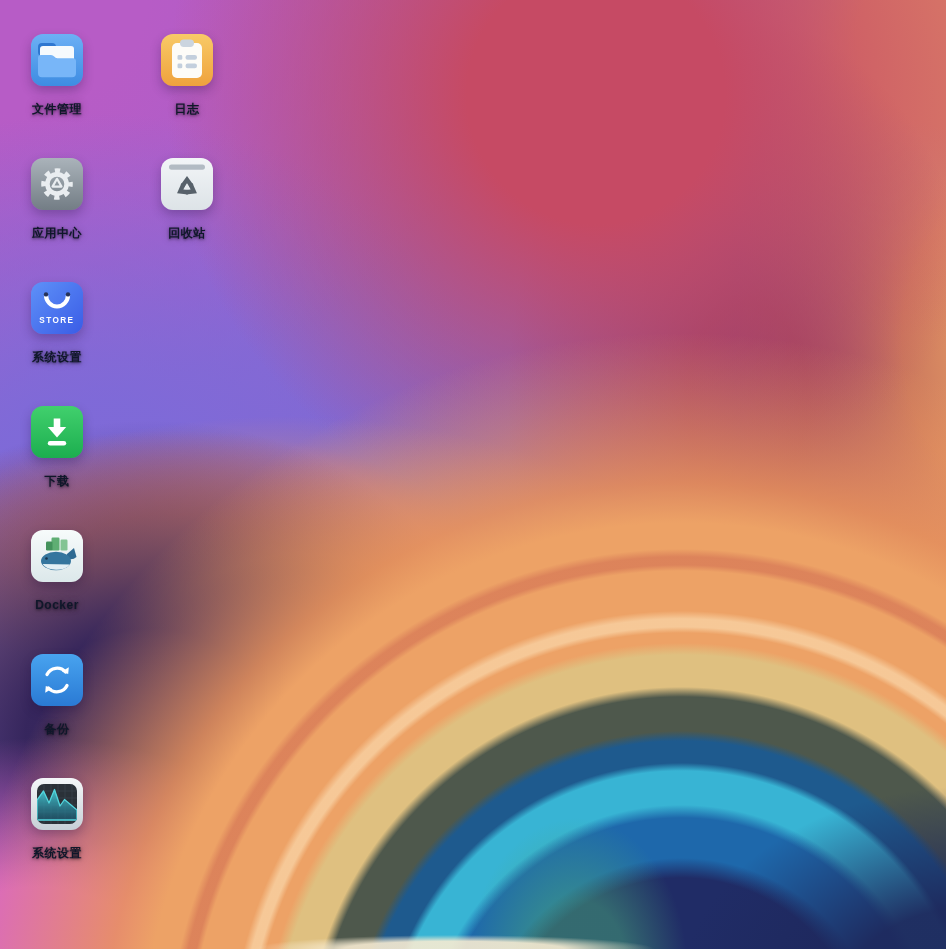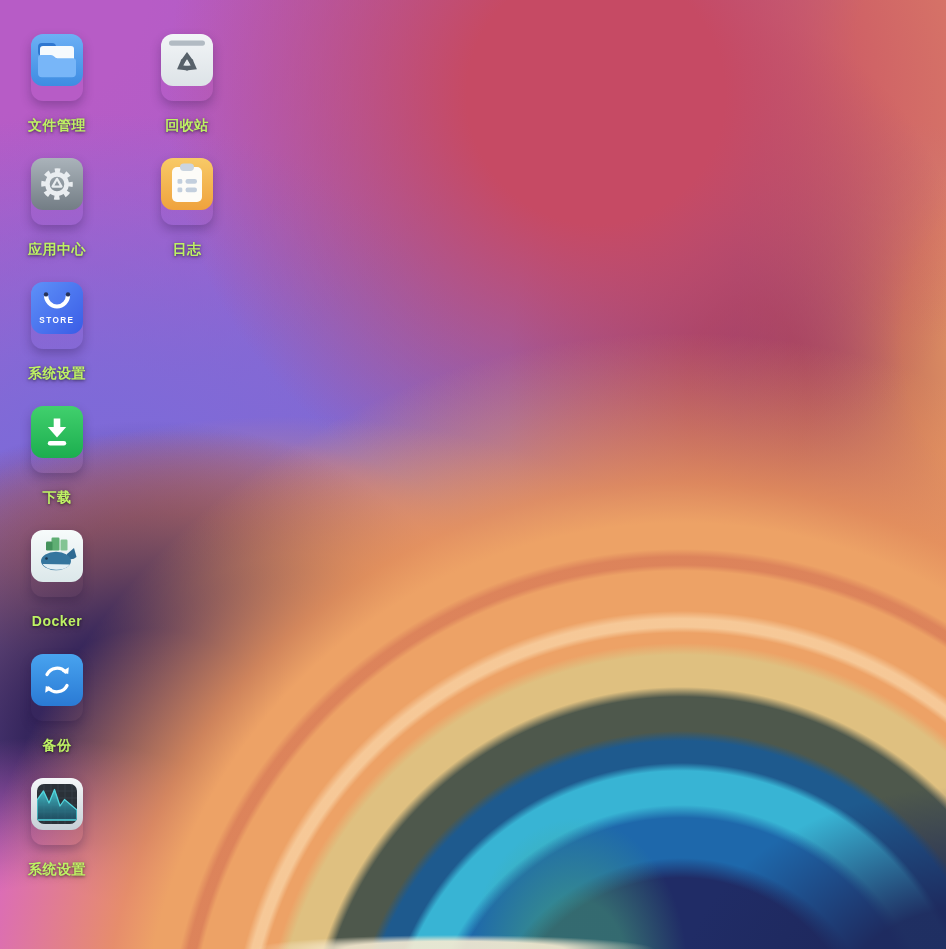--- a/index.html
+++ b/index.html
@@ -67,26 +67,26 @@
     grid-template-rows:repeat(7,124px);
     grid-auto-flow:column;
     grid-auto-columns:130px;
     padding-top:8px;
   }
   .cell{
     width:130px;display:flex;flex-direction:column;align-items:center;
     cursor:pointer;user-select:none;
   }
   .tile{
-    margin-top:26px;width:52px;height:68px;border-radius:12px;
+    margin-top:26px;width:52px;height:52px;border-radius:12px;
     box-shadow:0 5px 11px rgba(28,14,56,.28);
   }
   .tile svg{display:block;}
   .label{
-    margin-top:17px;font-size:14px;font-weight:bold;color:#bef264;
+    margin-top:17px;font-size:12px;font-weight:bold;color:#0f172a;
     letter-spacing:.5px;line-height:1;white-space:nowrap;
     text-shadow:0 1px 3px rgba(0,0,0,.55),0 0 8px rgba(0,0,0,.25);
   }
 </style>
 </head>
 <body>
 
 <div class="wallpaper"></div>
 
 <div class="desktop">
@@ -231,51 +231,51 @@
         </g>
       </svg>
     </div>
     <div class="label">系统设置</div>
   </div>
 
   <div class="cell">
     <div class="tile">
       <svg width="52" height="52" viewBox="0 0 52 52">
         <defs>
+            <linearGradient id="gLog" x1="0" y1="0" x2="0" y2="1">
+          <stop offset="0" stop-color="#f8ca67"></stop>
+              <stop offset="1" stop-color="#efa23d"></stop>
+        </linearGradient>
+          </defs>
+        <rect width="52" height="52" rx="12" fill="url(#gLog)"></rect>
+        <rect x="11" y="9" width="30" height="35" rx="5" fill="#fdfcf8"></rect>
+        <rect x="19" y="5.5" width="14" height="7.5" rx="3.7" fill="#cbd5df"></rect>
+        <rect x="16.5" y="21" width="4.8" height="4.8" rx="1.4" fill="#c3cfdd"></rect>
+        <rect x="24.5" y="21" width="11.5" height="4.8" rx="2.2" fill="#c3cfdd"></rect>
+        <rect x="16.5" y="29.5" width="4.8" height="4.8" rx="1.4" fill="#c3cfdd"></rect>
+        <rect x="24.5" y="29.5" width="11.5" height="4.8" rx="2.2" fill="#c3cfdd"></rect>
+      </svg>
+    </div>
+    <div class="label">日志</div>
+  </div>
+
+  <div class="cell">
+    <div class="tile">
+      <svg width="52" height="52" viewBox="0 0 52 52">
+        <defs>
             <linearGradient id="gRec" x1="0" y1="0" x2="0" y2="1">
           <stop offset="0" stop-color="#f2f5f7"></stop>
               <stop offset="1" stop-color="#dde3e7"></stop>
         </linearGradient>
           </defs>
         <rect width="52" height="52" rx="12" fill="url(#gRec)"></rect>
         <rect x="8" y="6.5" width="36" height="5.2" rx="2.6" fill="#b2bbc3"></rect>
         <g fill="#57616a" transform="translate(26 29.5)">
           <path transform="rotate(0) translate(0 -5)" d="M-6.5 2.5 L0 -6.5 L6.5 2.5 L2.8 4.8 L0 0.8 L-2.8 4.8 Z"></path>
           <path transform="rotate(120) translate(0 -5)" d="M-6.5 2.5 L0 -6.5 L6.5 2.5 L2.8 4.8 L0 0.8 L-2.8 4.8 Z"></path>
           <path transform="rotate(240) translate(0 -5)" d="M-6.5 2.5 L0 -6.5 L6.5 2.5 L2.8 4.8 L0 0.8 L-2.8 4.8 Z"></path>
         </g>
       </svg>
     </div>
     <div class="label">回收站</div>
   </div>
 
-  <div class="cell">
-    <div class="tile">
-      <svg width="52" height="52" viewBox="0 0 52 52">
-        <defs>
-            <linearGradient id="gLog" x1="0" y1="0" x2="0" y2="1">
-          <stop offset="0" stop-color="#f8ca67"></stop>
-              <stop offset="1" stop-color="#efa23d"></stop>
-        </linearGradient>
-          </defs>
-        <rect width="52" height="52" rx="12" fill="url(#gLog)"></rect>
-        <rect x="11" y="9" width="30" height="35" rx="5" fill="#fdfcf8"></rect>
-        <rect x="19" y="5.5" width="14" height="7.5" rx="3.7" fill="#cbd5df"></rect>
-        <rect x="16.5" y="21" width="4.8" height="4.8" rx="1.4" fill="#c3cfdd"></rect>
-        <rect x="24.5" y="21" width="11.5" height="4.8" rx="2.2" fill="#c3cfdd"></rect>
-        <rect x="16.5" y="29.5" width="4.8" height="4.8" rx="1.4" fill="#c3cfdd"></rect>
-        <rect x="24.5" y="29.5" width="11.5" height="4.8" rx="2.2" fill="#c3cfdd"></rect>
-      </svg>
-    </div>
-    <div class="label">日志</div>
-  </div>
-
 </div>
 
 </body></html>

